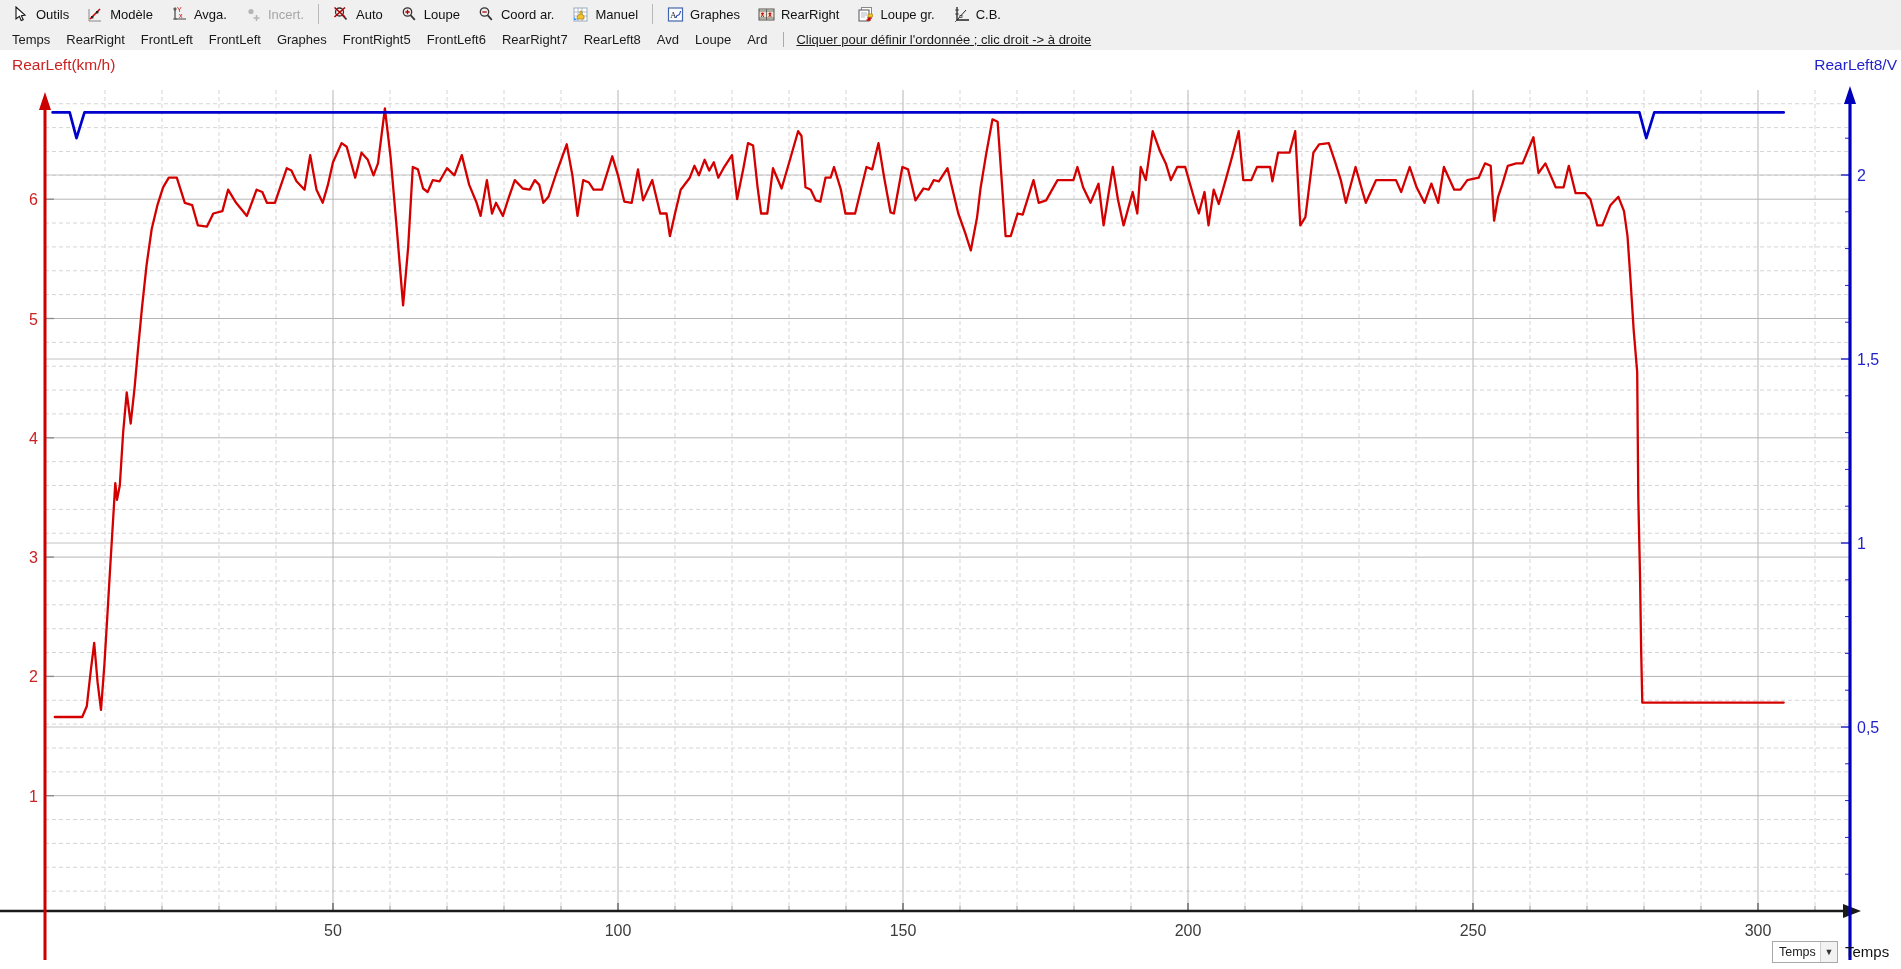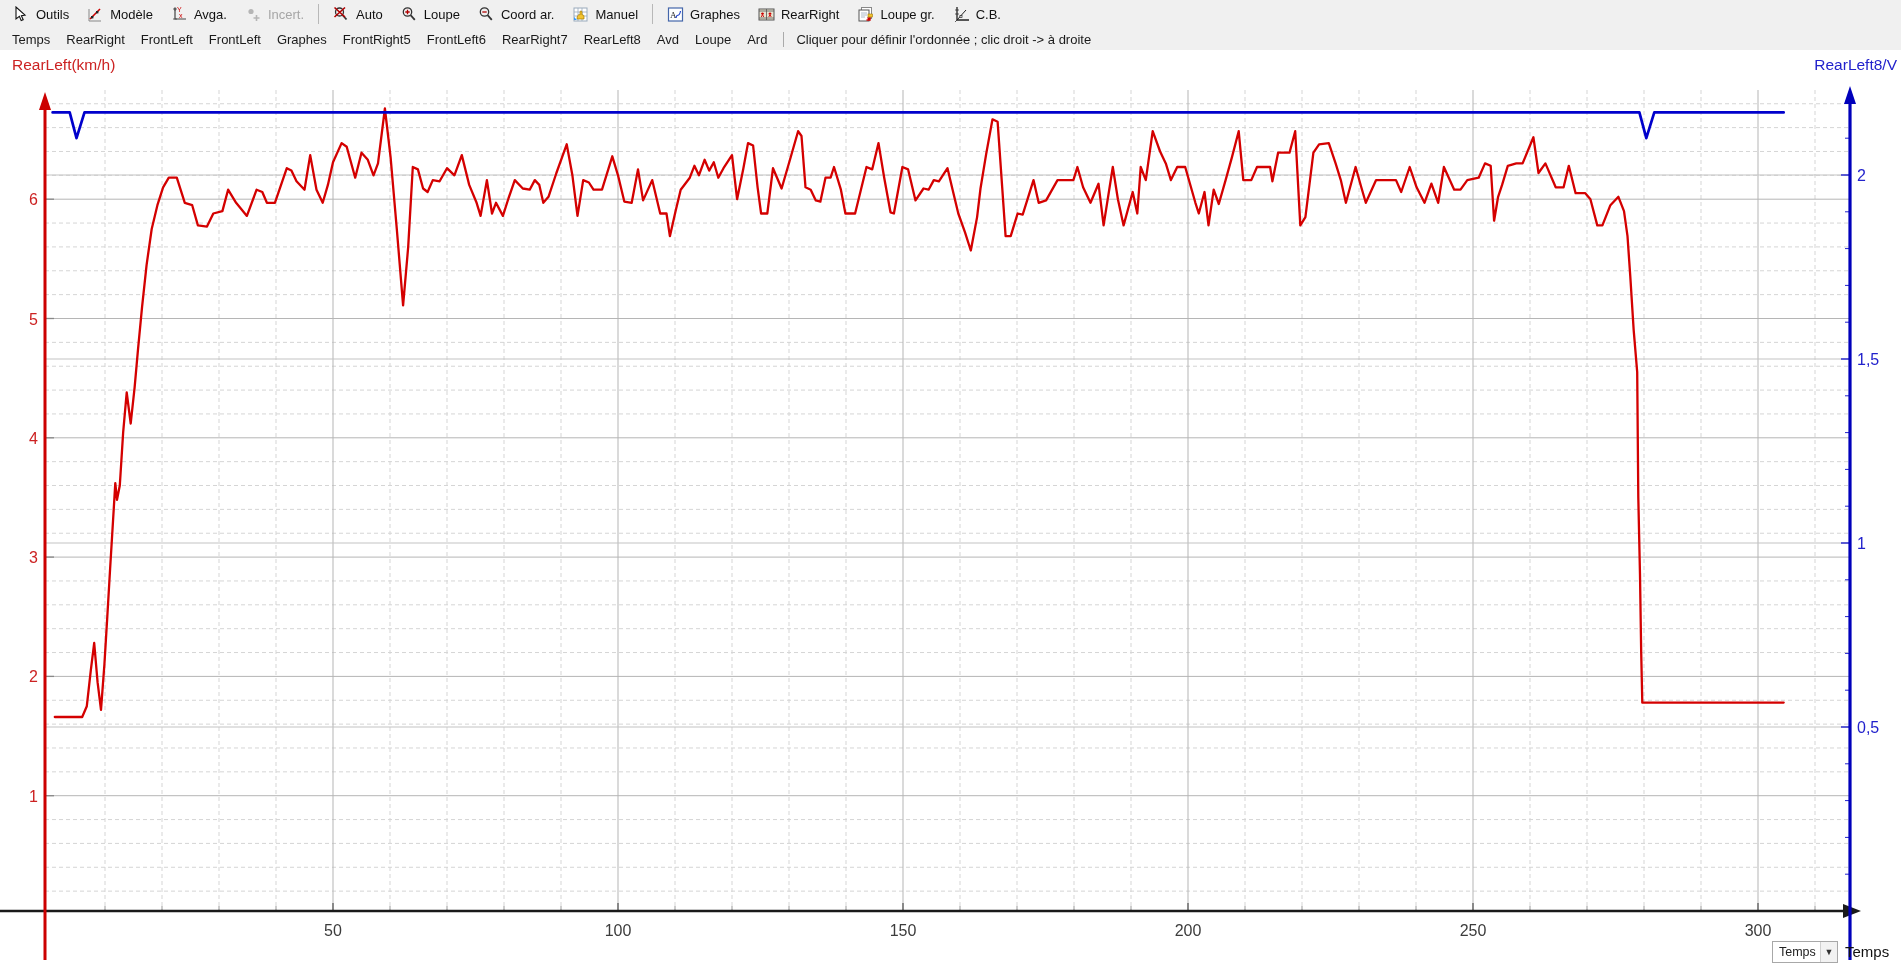--- a/index.html
+++ b/index.html
@@ -8,21 +8,21 @@
   #top-edge{position:absolute;left:62px;top:0;width:790px;height:2px;background:#2a2a2a;}
   .tbar{position:relative;display:flex;align-items:center;background:#f0f0f0;}
   #tbar1{height:28px;padding-left:4px;}
   #tbar2{height:22px;padding-left:4px;font-size:13px;color:#1a1a1a;}
   .tbtn{display:flex;align-items:center;gap:6px;padding:0 9px;height:26px;
         font-size:13px;color:#111;cursor:default;white-space:nowrap;}
   .tbtn.disabled{color:#a6a6a6;}
   .tsep{width:1px;height:20px;background:#b8b8b8;margin:0 5px;}
   .ticon{width:17px;height:17px;display:inline-block;}
   .varitem{padding:0 8px;white-space:nowrap;cursor:default;}
-  #hint{border-left:1px solid #aaa;margin-left:8px;padding-left:12px;color:#1a1a1a;}
+  #hint{border-left:1px solid #aaa;margin-left:8px;padding-left:12px;color:#1a1a1a;text-decoration:underline;}
   #plot-wrap{position:absolute;left:0;top:50px;width:1901px;height:919px;background:#fff;}
   #plot-svg{position:absolute;left:0;top:0;}
   #xvar-select{position:absolute;left:1772px;top:891px;width:64px;height:20px;
      background:#fff;border:1px solid #a8a8a8;display:flex;align-items:center;
      font-size:12.5px;color:#222;}
   #xvar-select .val{flex:1;padding-left:6px;}
   #xvar-select .arrowbox{width:16px;height:100%;display:flex;align-items:center;
      justify-content:center;border-left:1px solid #d0d0d0;background:#f2f2f2;
      font-size:9px;color:#333;}
   #x-axis-name{position:absolute;left:1845px;top:893px;font-size:15px;color:#111;}

